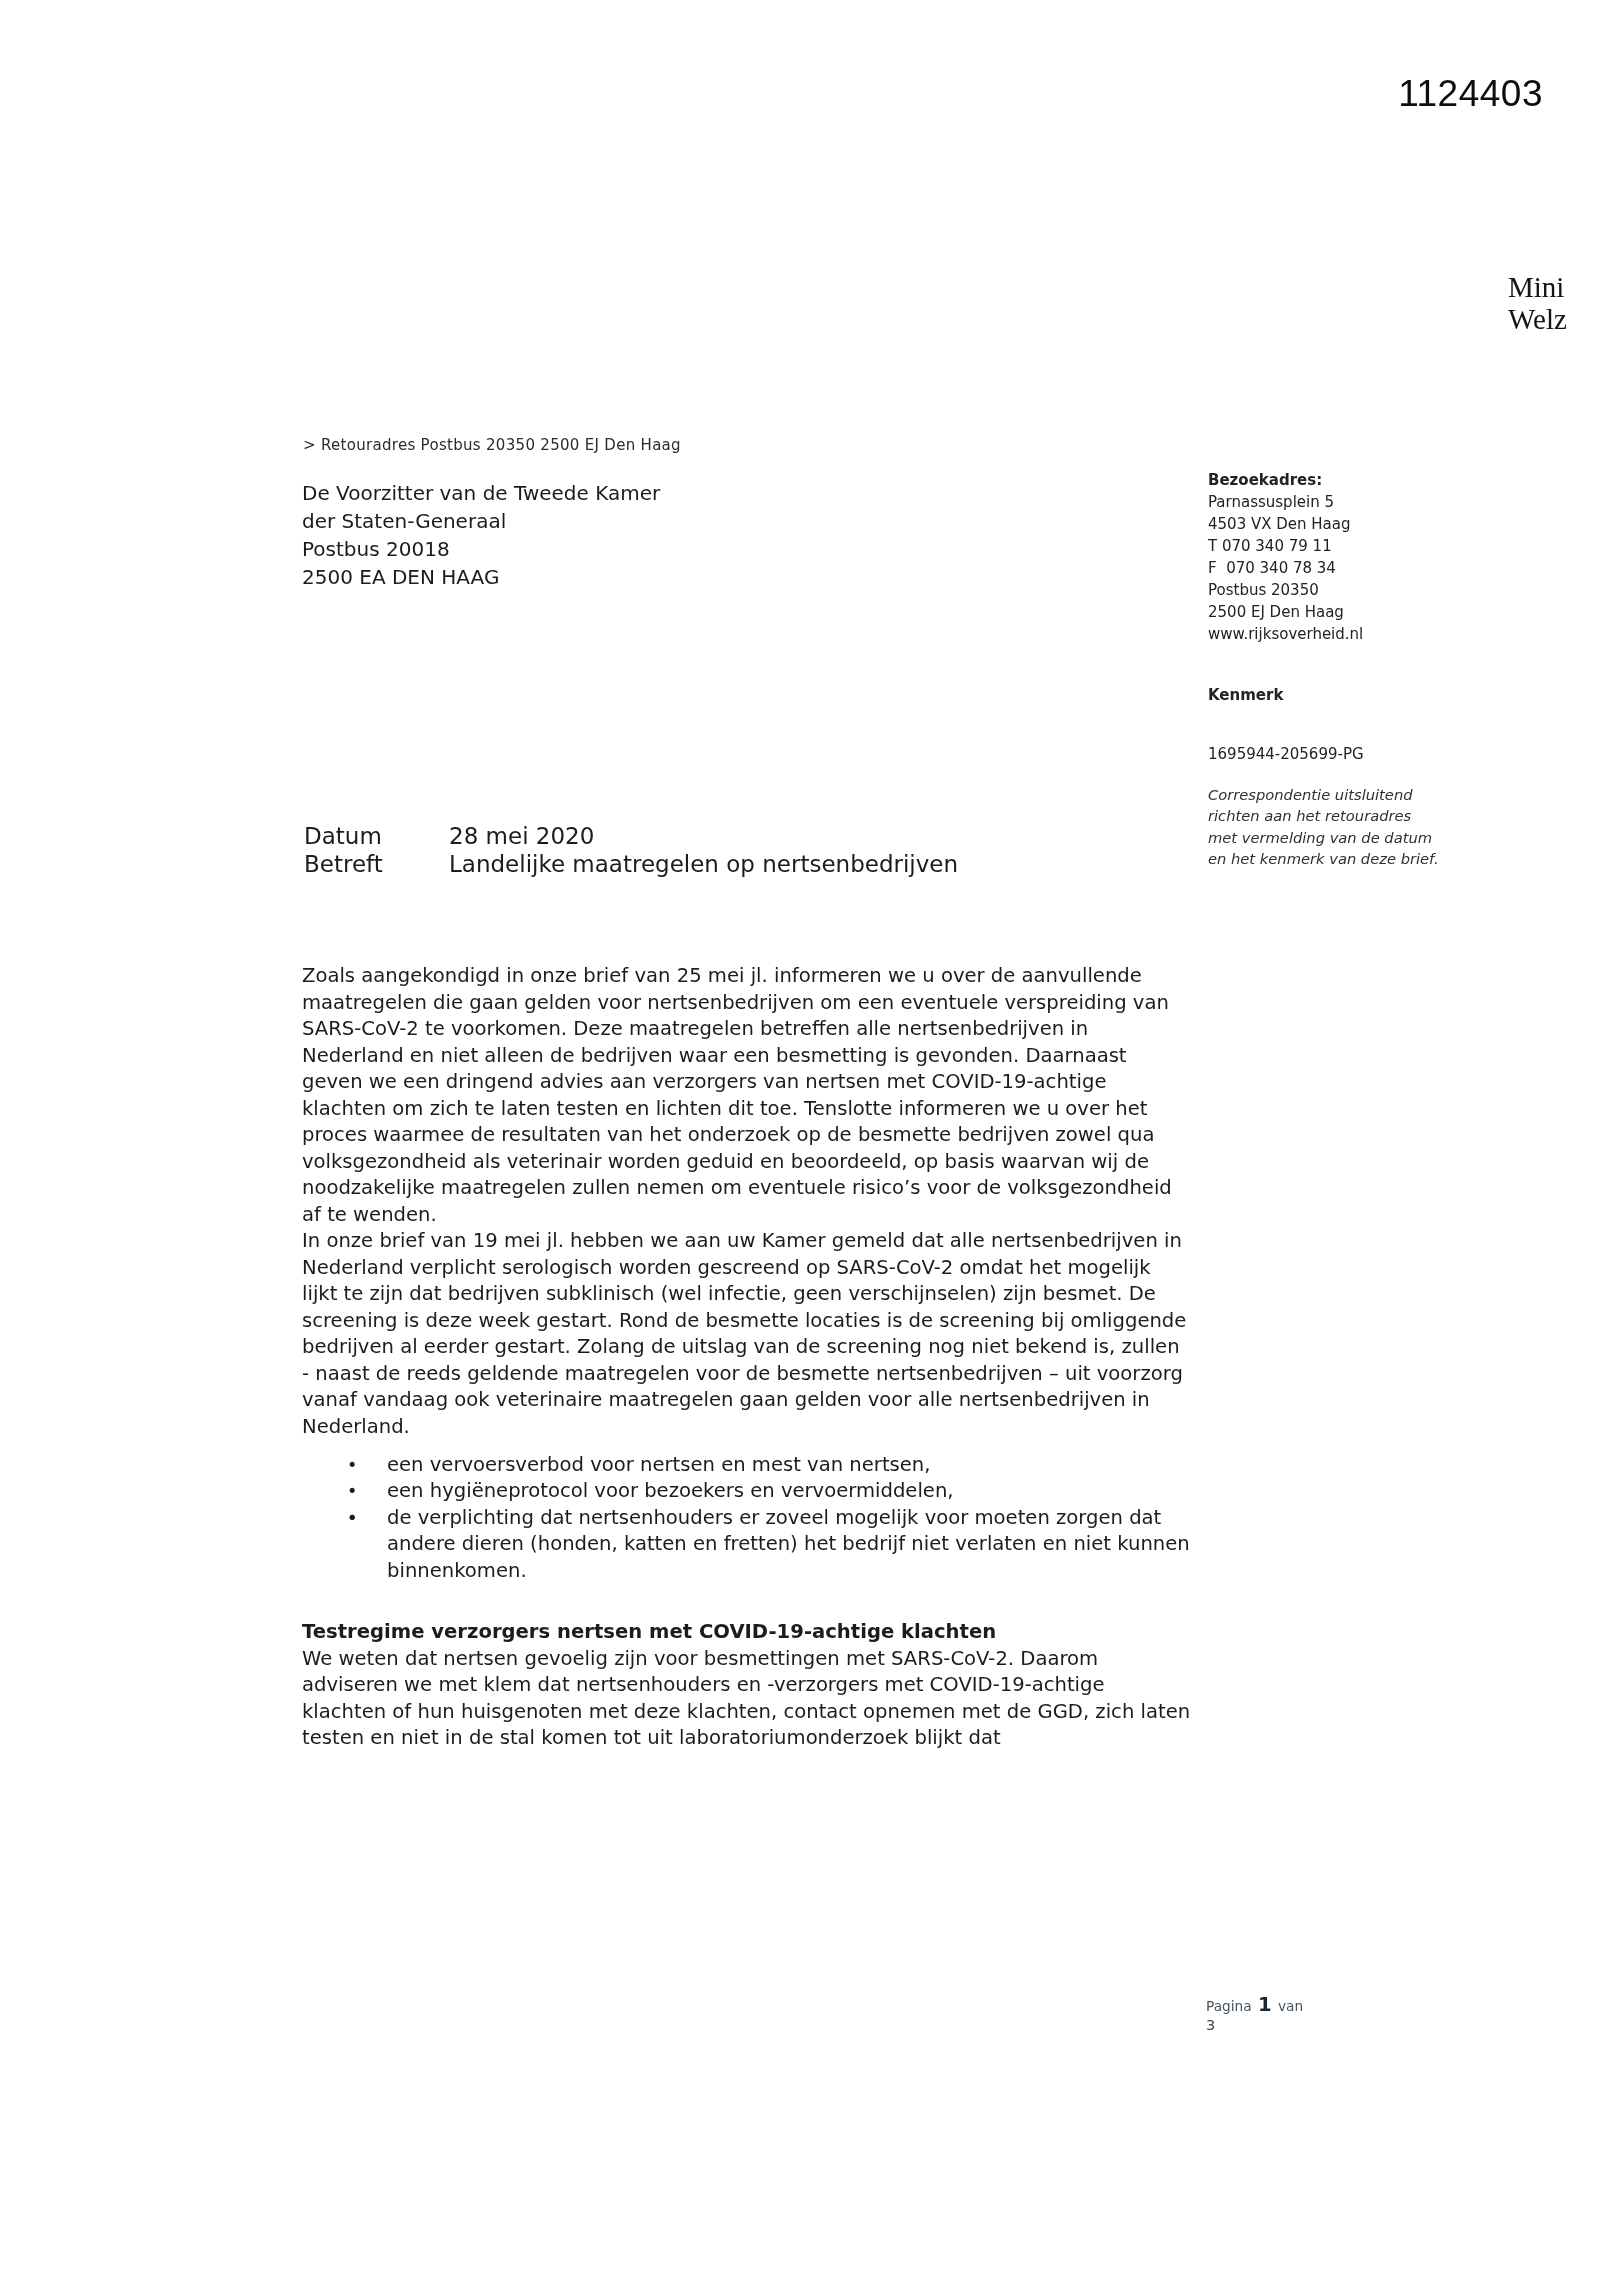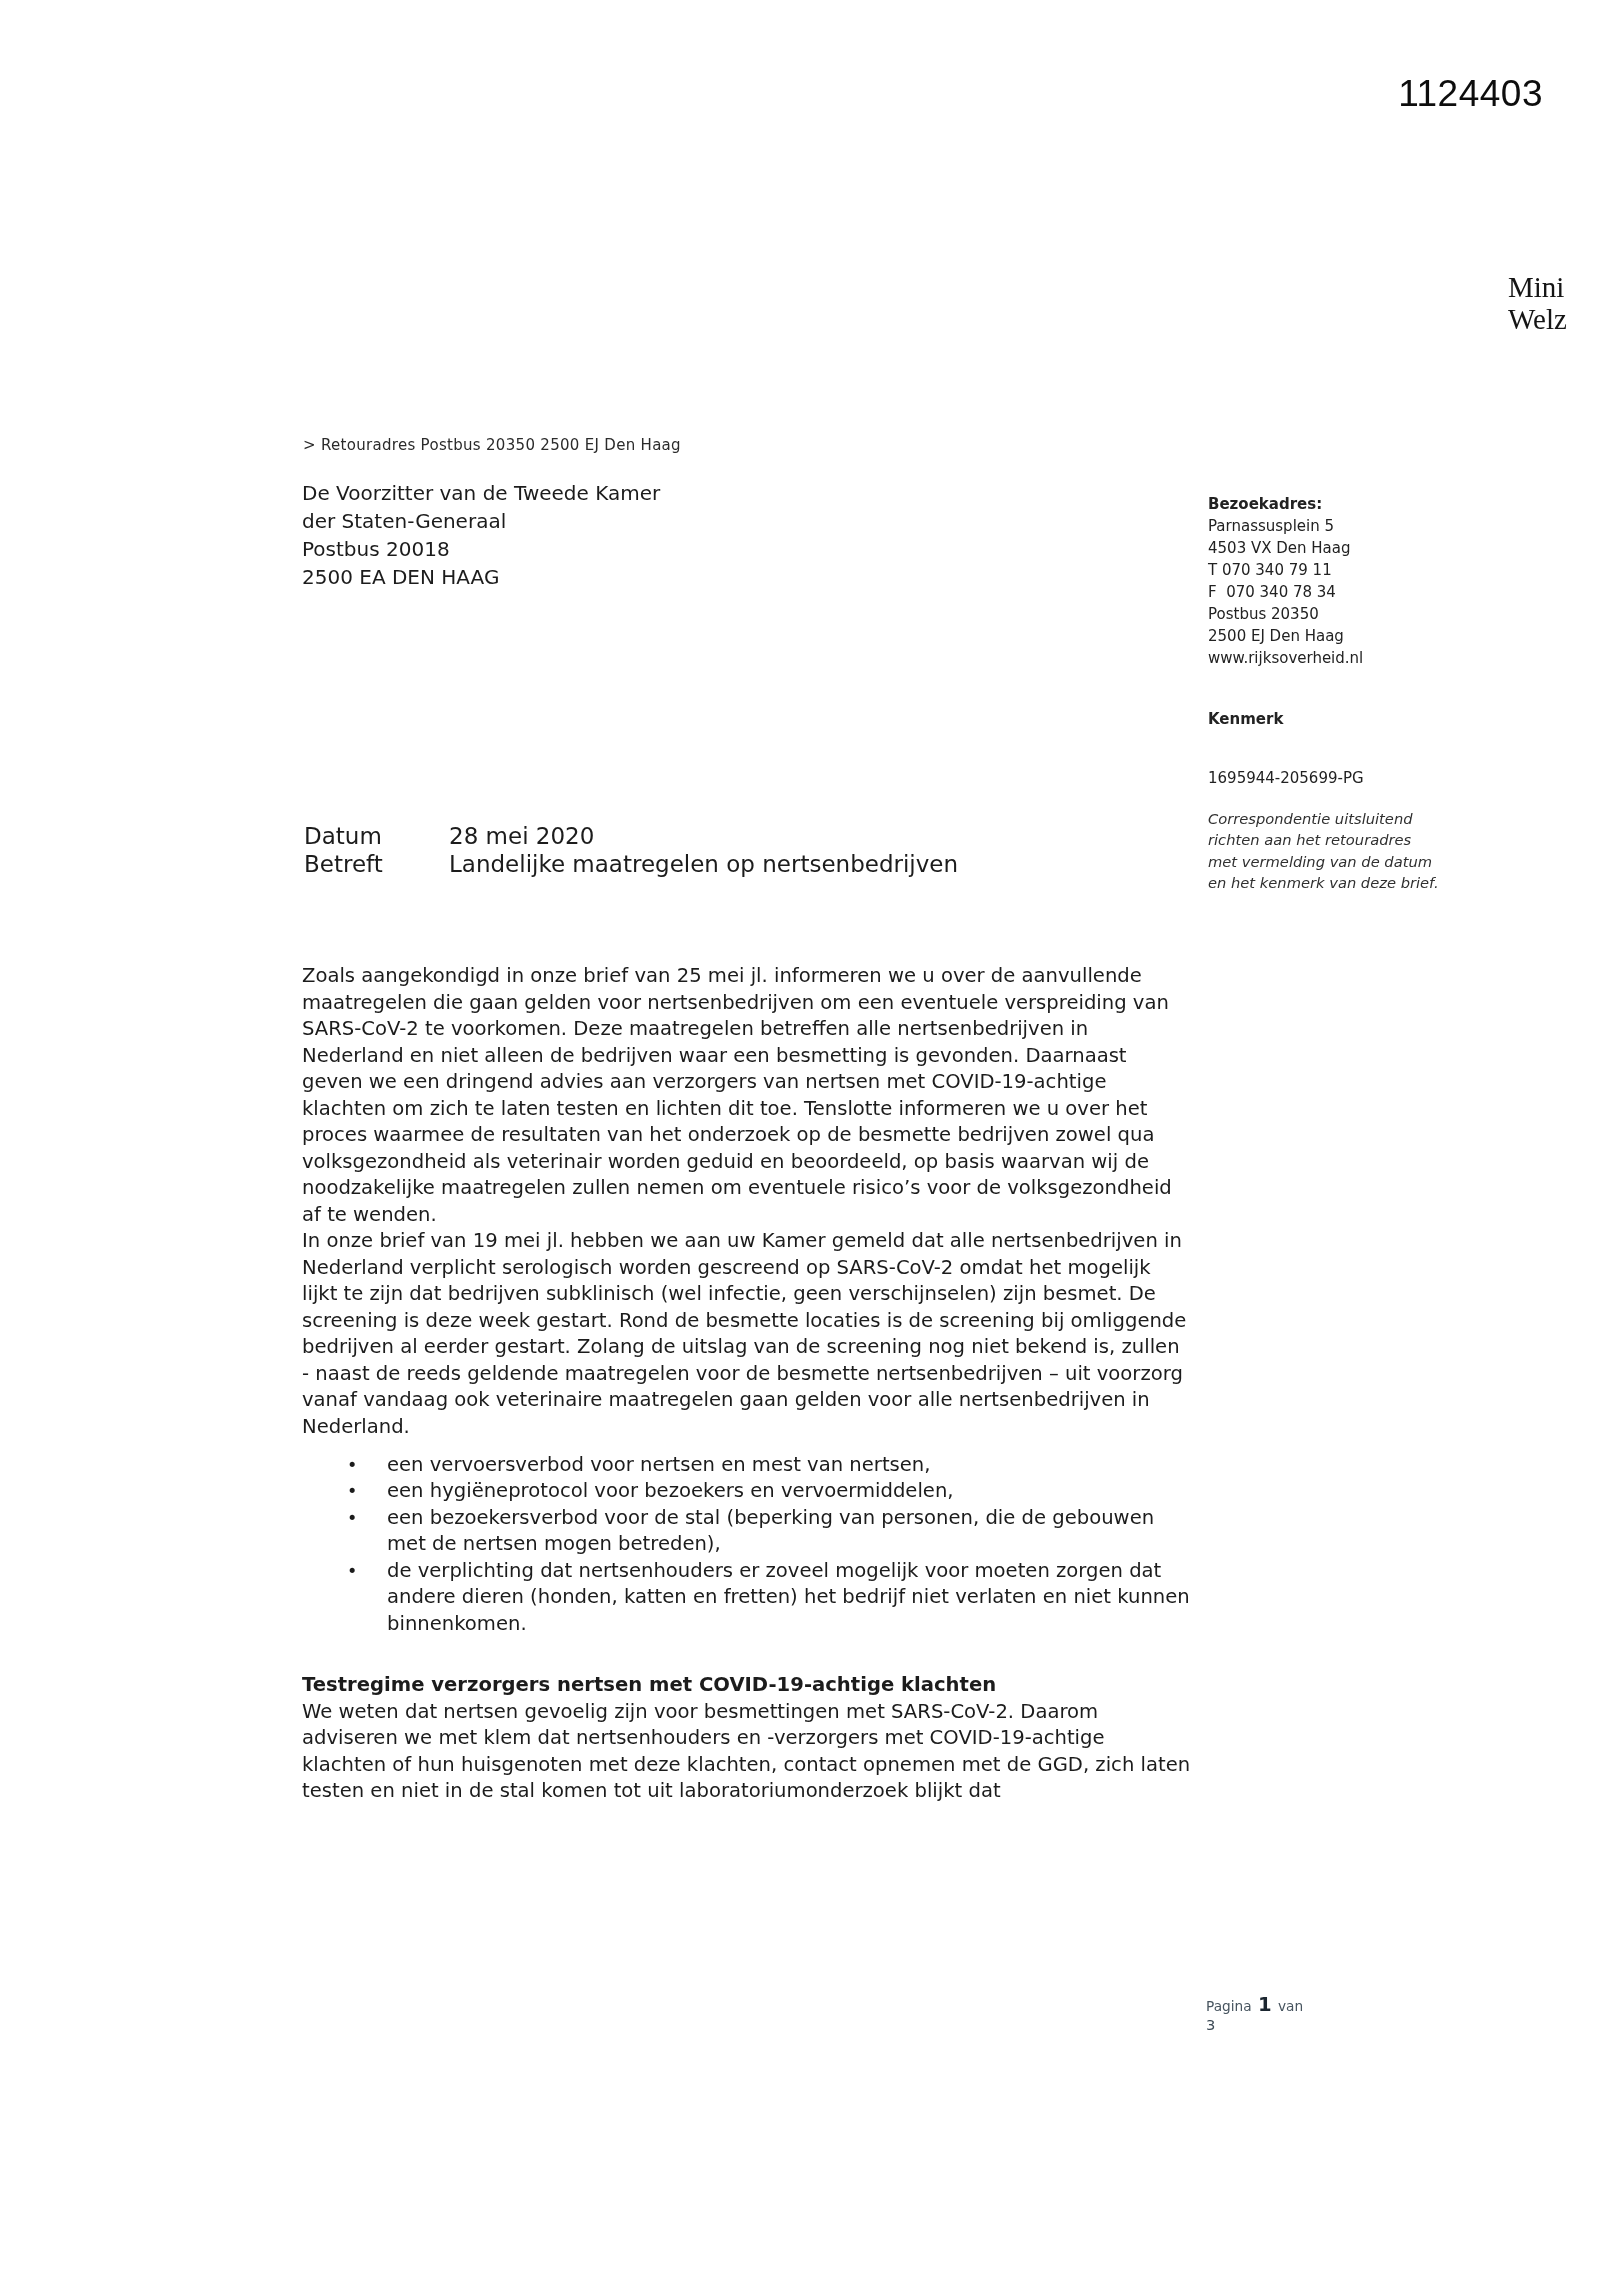--- a/index.html
+++ b/index.html
@@ -83,21 +83,21 @@
   ul.measures .bullet {
     position: absolute;
     left: 45px;
     top: 0;
     font-size: 17.6px;
   }
 
   .info-col {
     position: absolute;
     left: 1208px;
-    top: 493px;
+    top: 469px;
     width: 233px;
     font-size: 15px;
     line-height: 22px;
     color: #222222;
   }
   .info-heading { font-weight: bold; }
   .info-line { white-space: pre-wrap; }
   .kenmerk-heading { font-weight: bold; margin-top: 39px; }
   .kenmerk-value { margin-top: 37px; }
   .corr-note {
@@ -166,21 +166,20 @@
       <li>
         <span class="bullet">•</span>
         <span>een vervoersverbod voor nertsen en mest van nertsen,</span>
       </li>
       <li>
         <span class="bullet">•</span>
         <span>een hygiëneprotocol voor bezoekers en vervoermiddelen,</span>
       </li>
       <li>
         <span class="bullet">•</span>
-        <span>een bezoekersverbod voor de stal (beperking van personen, die de gebouwen met de nertsen mogen betreden),</span>
       </li>
       <li>
         <span class="bullet">•</span>
         <span>de verplichting dat nertsenhouders er zoveel mogelijk voor moeten zorgen dat andere dieren (honden, katten en fretten) het bedrijf niet verlaten en niet kunnen binnenkomen.</span>
       </li>
     </ul>
 
     <h2 class="section-heading second" style="font-size:19.6px;">Testregime verzorgers nertsen met COVID-19-achtige klachten</h2>
     <p class="section-para">We weten dat nertsen gevoelig zijn voor besmettingen met SARS-CoV-2. Daarom adviseren we met klem dat nertsenhouders en -verzorgers met COVID-19-achtige klachten of hun huisgenoten met deze klachten, contact opnemen met de GGD, zich laten testen en niet in de stal komen tot uit laboratoriumonderzoek blijkt dat</p>
   </div>

